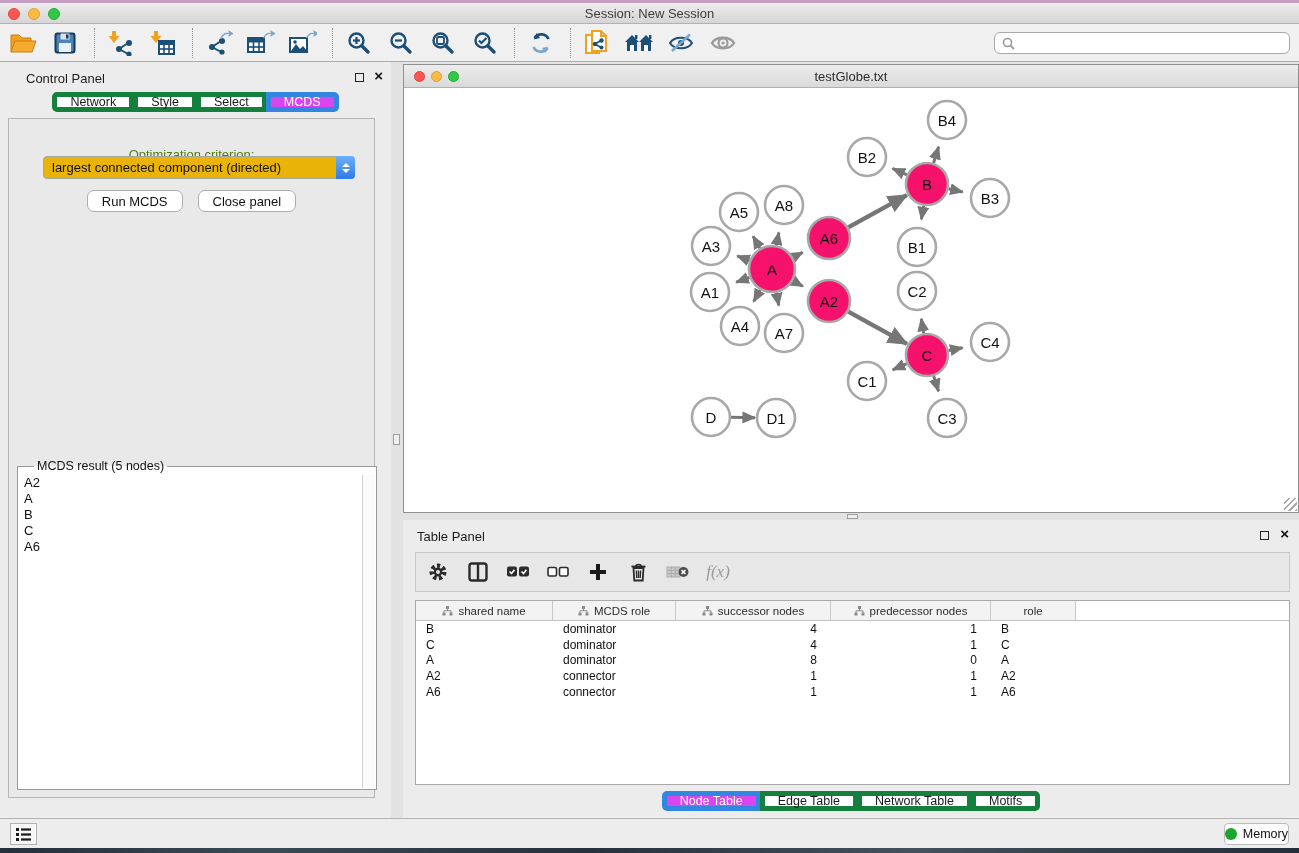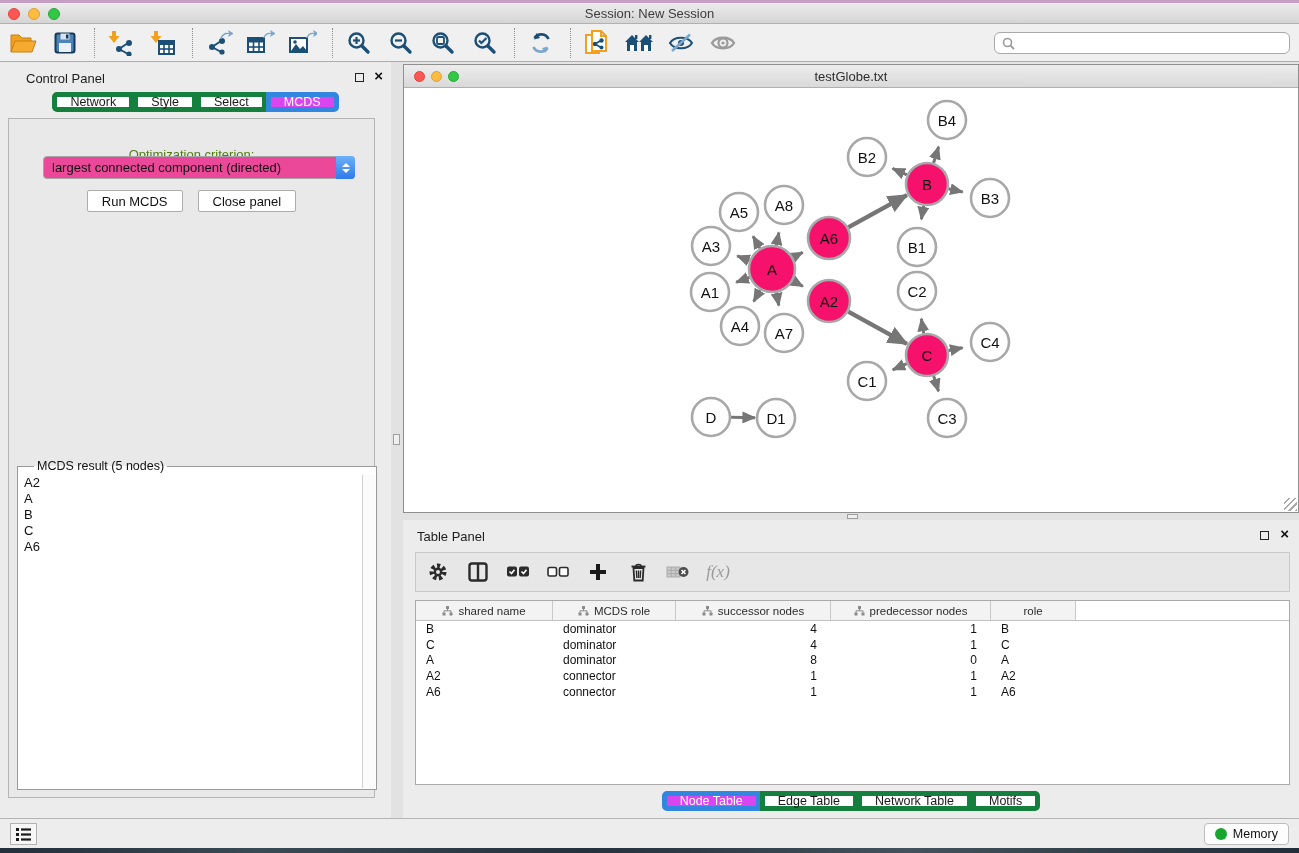--- a/index.html
+++ b/index.html
@@ -34,30 +34,30 @@
   .float-ic{position:absolute;top:11px;width:9px;height:9px;border:1.5px solid #222;cursor:pointer}
   .close-ic{position:absolute;top:5px;font-size:15px;font-weight:700;color:#111;cursor:pointer;line-height:18px}
   .seg-tabs{display:flex;justify-content:center}
   .seg{border:5px solid #15803d;background:#fff;font-size:12.5px;color:#1a1a1a;padding:2px 13px;
     margin-left:-1px;cursor:pointer;height:20px;display:flex;align-items:center}
   .seg:first-child{border-radius:5px 0 0 5px;margin-left:0}
   .seg:last-child{border-radius:0 5px 5px 0}
   .seg.active{background:#d946ef;border-color:#3187e0;color:#fff}
   .cp-content{position:absolute;left:8px;top:56px;width:367px;height:680px;background:#e9e9e9;border:1px solid #b5b5b5}
   .opt-label{text-align:center;margin-top:28px;font-size:13px;color:#4d7c0f}
-  .criterion{position:absolute;left:34px;top:37px;width:312px;height:23px;background:#ec4899;border:1px solid #a6a6a6;
+  .criterion{position:absolute;left:34px;top:37px;width:312px;height:23px;background:#eab308;border:1px solid #a6a6a6;
     border-radius:4px;display:flex;align-items:center;cursor:pointer}
   .criterion .val{flex:1;font-size:13px;padding-left:8px;color:#111;white-space:nowrap;overflow:hidden}
   .stepper{width:19px;height:23px;margin-right:-1px;border-radius:0 4px 4px 0;
     background:linear-gradient(#6db1f8,#2e7ae8);display:flex;flex-direction:column;align-items:center;justify-content:center;gap:2px}
   .stepper i{width:0;height:0;border-left:4px solid transparent;border-right:4px solid transparent}
   .stepper i.up{border-bottom:4px solid #fff}
   .stepper i.down{border-top:4px solid #fff}
   .cp-buttons{position:absolute;left:0;right:0;top:71px;display:flex;justify-content:center;gap:15px}
-  .btn{background:#fff;border:1px solid #adadad;border-radius:2px;font-size:13px;color:#111;
+  .btn{background:#fff;border:1px solid #adadad;border-radius:7px;font-size:13px;color:#111;
     padding:2px 14px;height:22px;cursor:pointer;font-family:"Liberation Sans",sans-serif}
   fieldset.result{position:absolute;left:8px;top:340px;width:360px;height:331px;background:#fff;
     border:1px solid #9a9a9a;padding:2px 0 0 0}
   fieldset.result legend{font-size:12.5px;color:#111;margin-left:16px;padding:0 3px}
   .result-list{position:absolute;inset:2px 14px 1px 1px;overflow:hidden}
   .result-item{font-size:13px;color:#111;padding-left:5px;line-height:16px}
   .result-scroll{position:absolute;top:2px;bottom:1px;right:1px;width:13px;background:#fbfbfb;border-left:1px solid #d0d0d0}
   .v-divider{position:absolute;left:391px;top:62px;width:12px;height:756px;background:#e2e2e2}
   .v-divider .grab{position:absolute;left:2px;top:372px;width:7px;height:11px;background:#efefef;border:1px solid #9f9f9f}
   
@@ -84,21 +84,21 @@
   .th.filler{background:#fff;border-right:none;flex:1}
   .trow{display:flex;height:15.7px;font-size:12px;color:#111;align-items:center}
   .td{padding:0 10px;white-space:nowrap;overflow:hidden}
   .td.r{text-align:right;padding-right:14px}
   .tp-tabs{position:absolute;left:0;right:0;top:271px;display:flex;justify-content:center}
   
   .statusbar{position:absolute;left:0;top:818px;right:0;height:30px;background:#ededed;border-top:1px solid #b4b4b4}
   .list-btn{position:absolute;left:10px;top:4px;width:27px;height:22px;background:#f6f6f6;border:1px solid #b2b2b2;
     display:flex;align-items:center;justify-content:center;cursor:pointer}
   .memory-btn{position:absolute;right:10px;top:4px;height:22px;background:#fdfdfd;border:1px solid #bdbdbd;
-    border-radius:4px;display:flex;align-items:center;gap:6px;padding:0 10px;font-size:12.5px;color:#111;cursor:pointer}
+    border-radius:4px;display:flex;align-items:center;gap:6px;padding:0 0;font-size:12.5px;color:#111;cursor:pointer}
   .mem-dot{width:12px;height:12px;border-radius:50%;background:#18a62e}
   svg{display:block}
 </style>
 </head>
 <body>
 
 <div class="desktop">
   <div class="top-strip"></div>
 
   <div class="titlebar">

